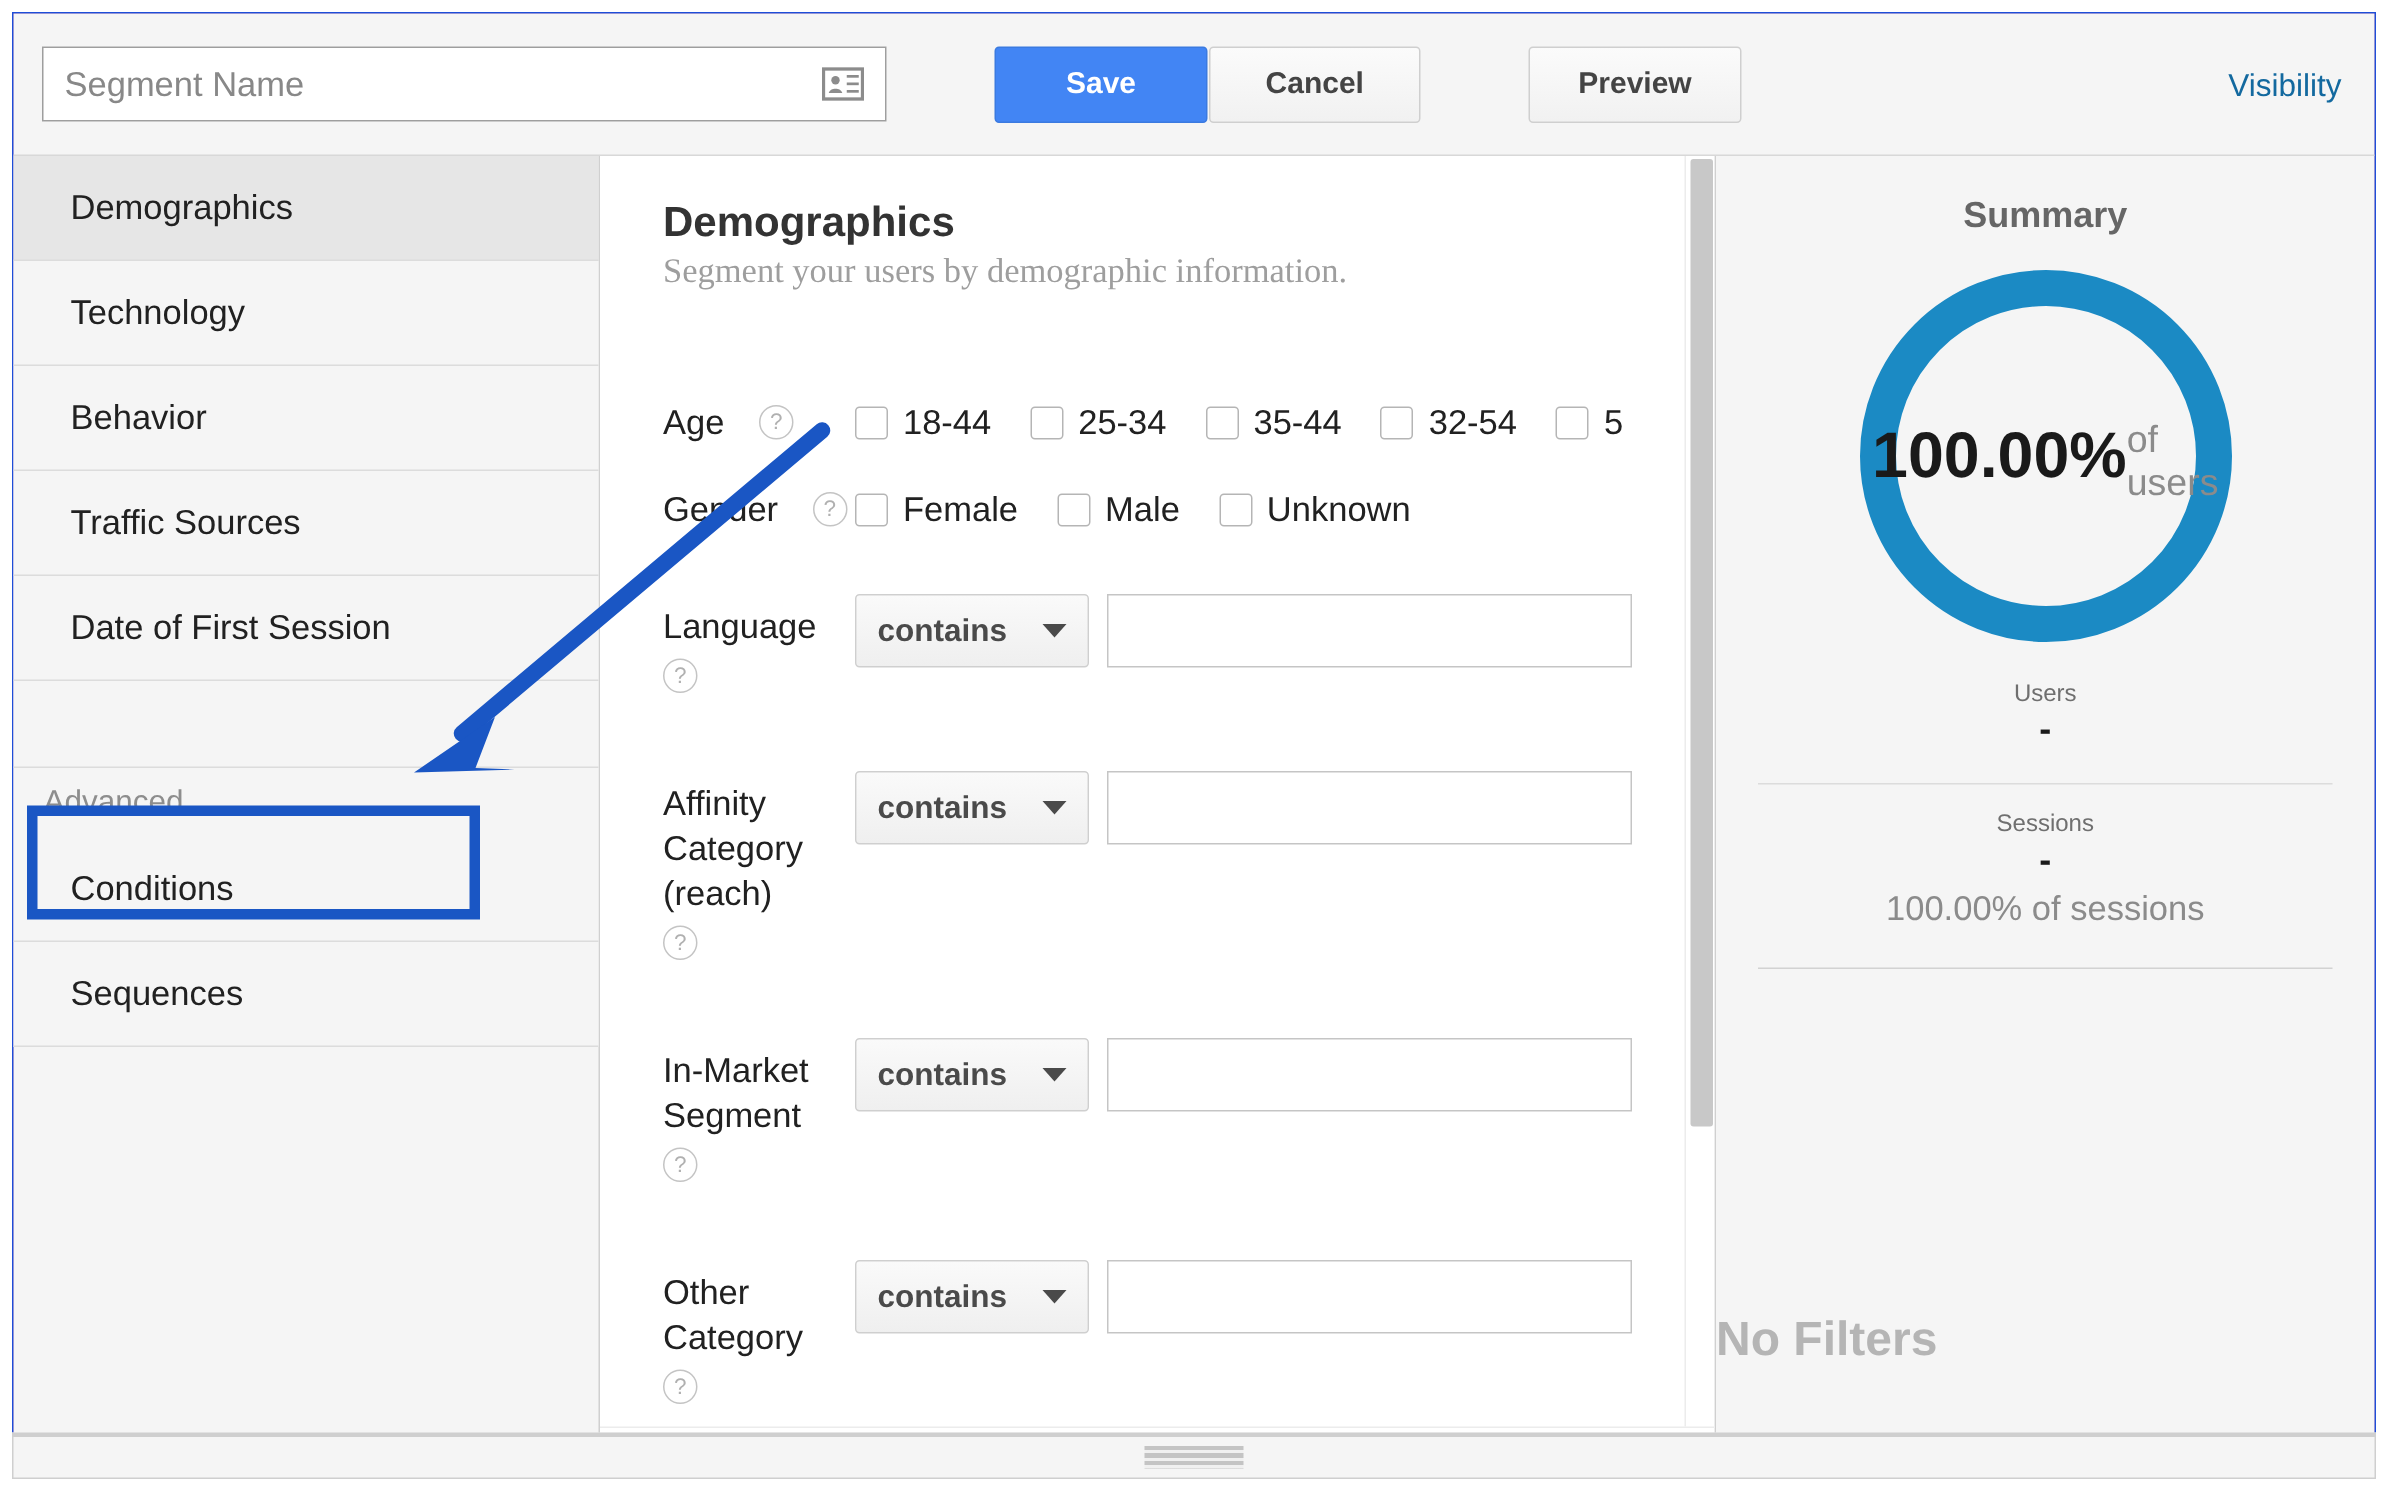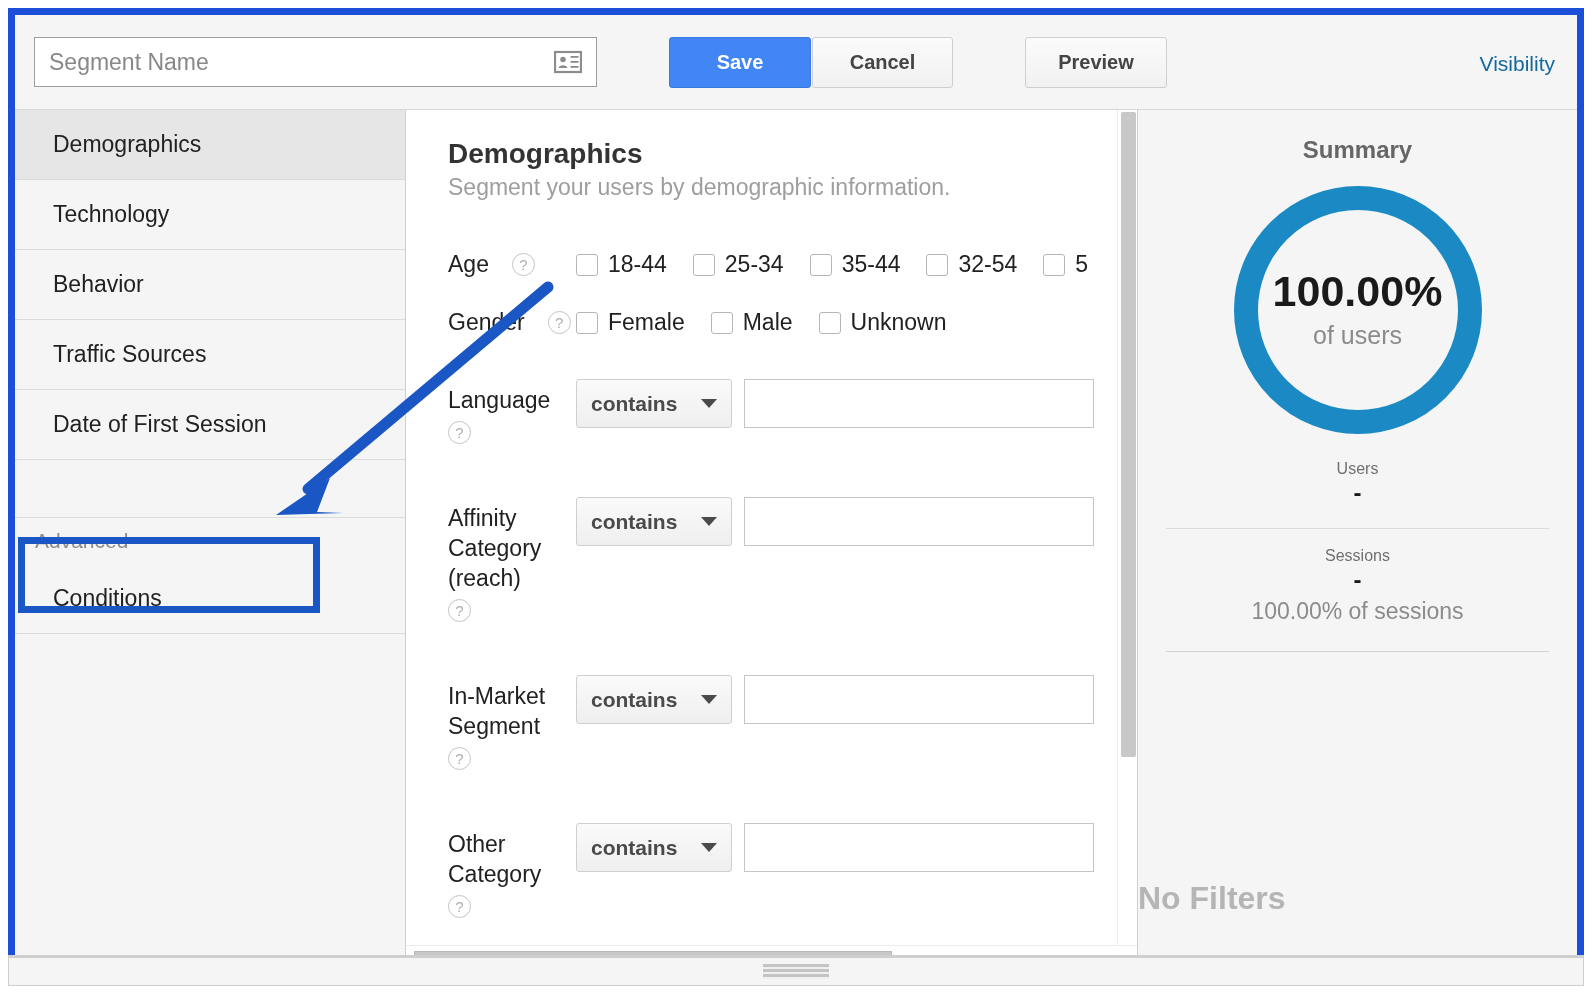--- a/index.html
+++ b/index.html
@@ -17,21 +17,21 @@
     box-sizing: border-box;
   }
 
   
   .window {
     position: absolute;
     left: 8px;
     top: 8px;
     width: 1576px;
     height: 978px;
-    border: 7px solid #1d4ed8;
+    border: 1px solid #1d4ed8;
     background: #4c1d95;
     box-sizing: border-box;
     display: flex;
     flex-direction: column;
   }
 
   
   .topbar {
     position: relative;
     height: 95px;
@@ -201,21 +201,22 @@
   }
   .main-title {
     font-size: 28px;
     font-weight: bold;
     color: #333;
     margin: 0 0 4px 0;
   }
   .main-sub {
     font-size: 23px;
     color: #9e9e9e;
-    margin: 0 0 48px 0;
+    margin: 0 0 72px 0;
+    font-family: Liberation Serif, serif;
   }
 
   .field-row {
     display: flex;
     align-items: flex-start;
     margin-bottom: 28px;
   }
   .field-label {
     width: 128px;
     flex: 0 0 128px;
@@ -360,21 +361,21 @@
     margin-top: 22px;
   }
   .donut {
     position: relative;
     width: 248px;
     height: 248px;
     border-radius: 50%;
     border: 24px solid #1b8ac4;
     box-sizing: border-box;
     display: flex;
-    flex-direction: column;
+    flex-direction: row;
     align-items: center;
     justify-content: center;
     background: #f5f5f5;
   }
   .donut-pct {
     font-size: 43px;
     font-weight: bold;
     color: #1a1a1a;
     line-height: 1;
   }
@@ -517,20 +518,23 @@
         </div>
 
         <div class="nav-gap"></div>
 
         <div class="nav-section-label">Advanced</div>
 
         <div class="nav-item">
           <span>Conditions</span>
         </div>
 
+        <div class="nav-item">
+          <span>Sequences</span>
+        </div>
       </div>
 
       <div class="main">
         <div class="main-inner">
 
           <div class="main-title">Demographics</div>
           <div class="main-sub">Segment your users by demographic information.</div>
 
           <div class="field-row">
             <div class="field-label inline">

